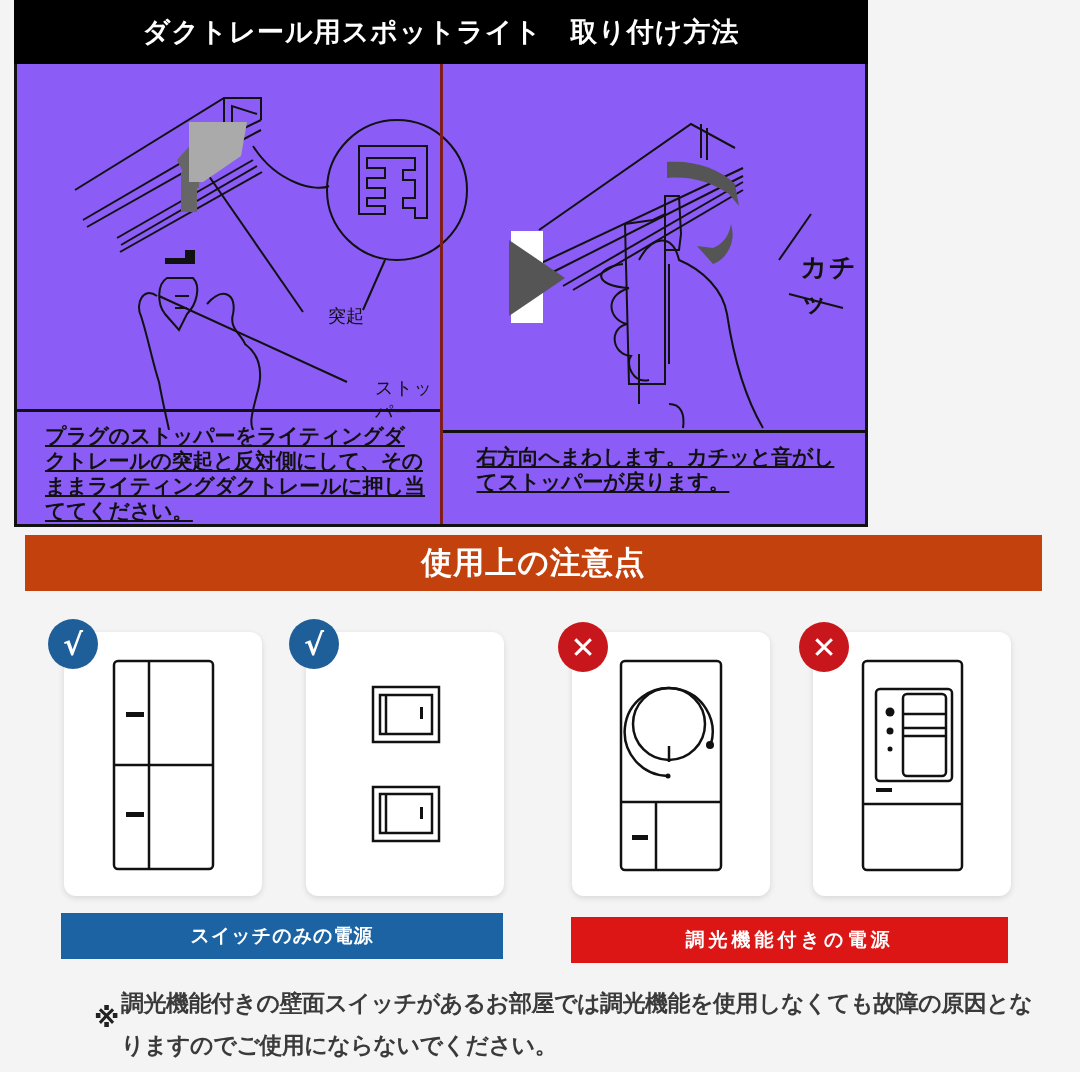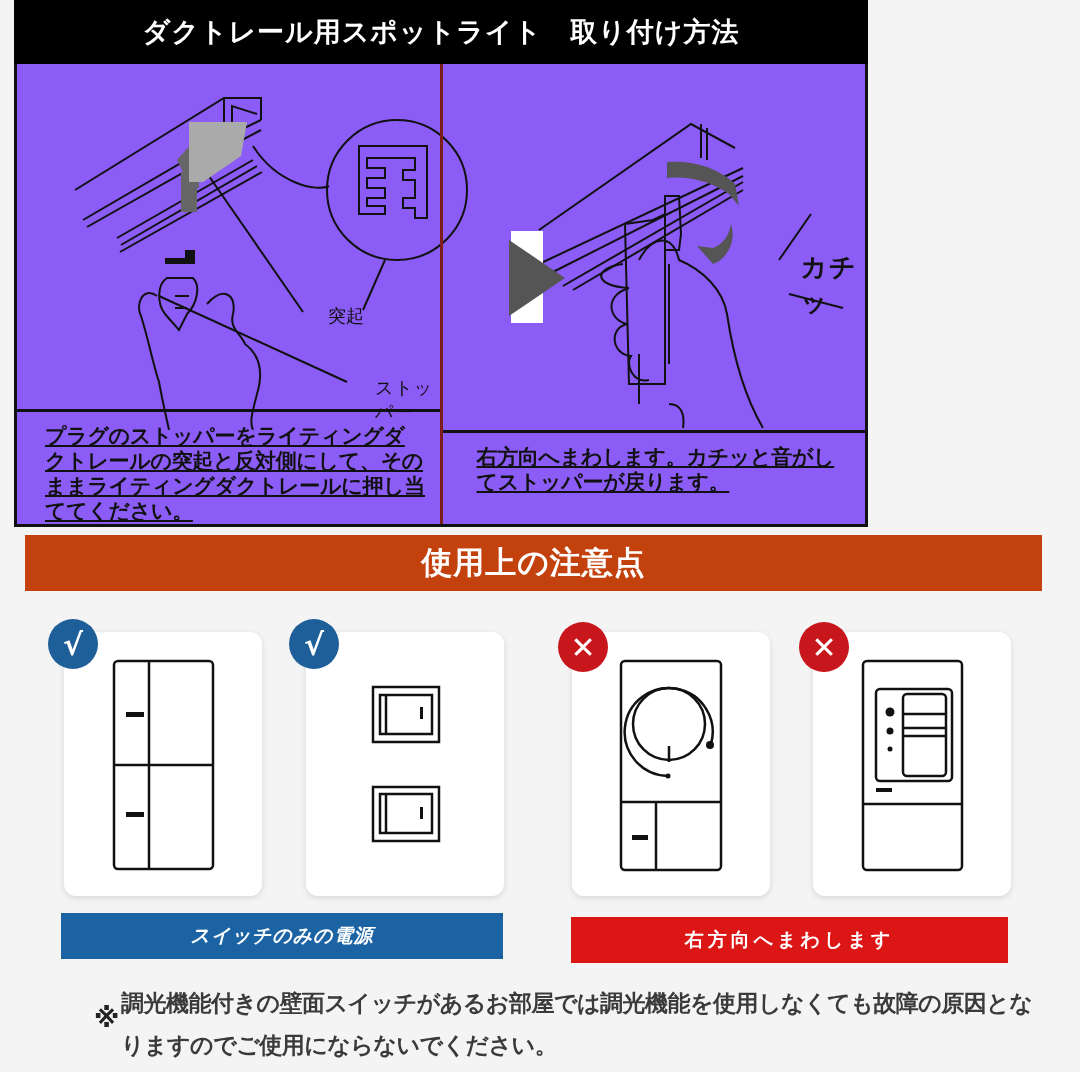--- a/index.html
+++ b/index.html
@@ -68,21 +68,21 @@
     display: flex; align-items: center; justify-content: center;
     color: #fff; font-size: 30px; font-weight: bold; z-index: 5;
   }
   .badge-ok { background: #1f5f99; }
   .badge-ng { background: #c8161d; }
   .label-bar {
     position: absolute; height: 46px; color: #fff;
     display: flex; align-items: center; justify-content: center;
     font-size: 19px; font-weight: bold; letter-spacing: 1px;
   }
-  .label-ok { left: 61px; top: 913px; width: 442px; background: #1b63a3; font-style: italic; }
+  .label-ok { left: 61px; top: 913px; width: 442px; background: #1b63a3; }
   .label-ng { left: 571px; top: 917px; width: 437px; background: #dc1515; letter-spacing: 4px; }
 
   .note-mark {
     position: absolute; left: 94px; top: 1003px; font-size: 26px; font-weight: bold; color: #222;
   }
   .note-text {
     position: absolute; left: 121px; top: 982px; width: 930px;
     font-size: 23px; font-weight: bold; line-height: 42px; color: #3a3a3a;
     letter-spacing: -0.5px;
   }
@@ -233,16 +233,16 @@
       <line x1="90" y1="104" x2="133" y2="104"></line>
     </g>
     <circle cx="77" cy="80" r="4.5" fill="#111"></circle>
     <circle cx="77" cy="99" r="3.5" fill="#111"></circle>
     <circle cx="77" cy="117" r="2.5" fill="#111"></circle>
     <rect x="63" y="156" width="16" height="4" fill="#111"></rect>
   </svg>
 </div>
 
 <div class="label-bar label-ok">スイッチのみの電源</div>
-<div class="label-bar label-ng">右方向へまわします</div>
+<div class="label-bar label-ng">調光機能付きの電源</div>
 
 <div class="note-mark">※</div>
 <div class="note-text">調光機能付きの壁面スイッチがあるお部屋では調光機能を使用しなくても故障の原因となりますのでご使用にならないでください。</div>
 
 </body></html>

